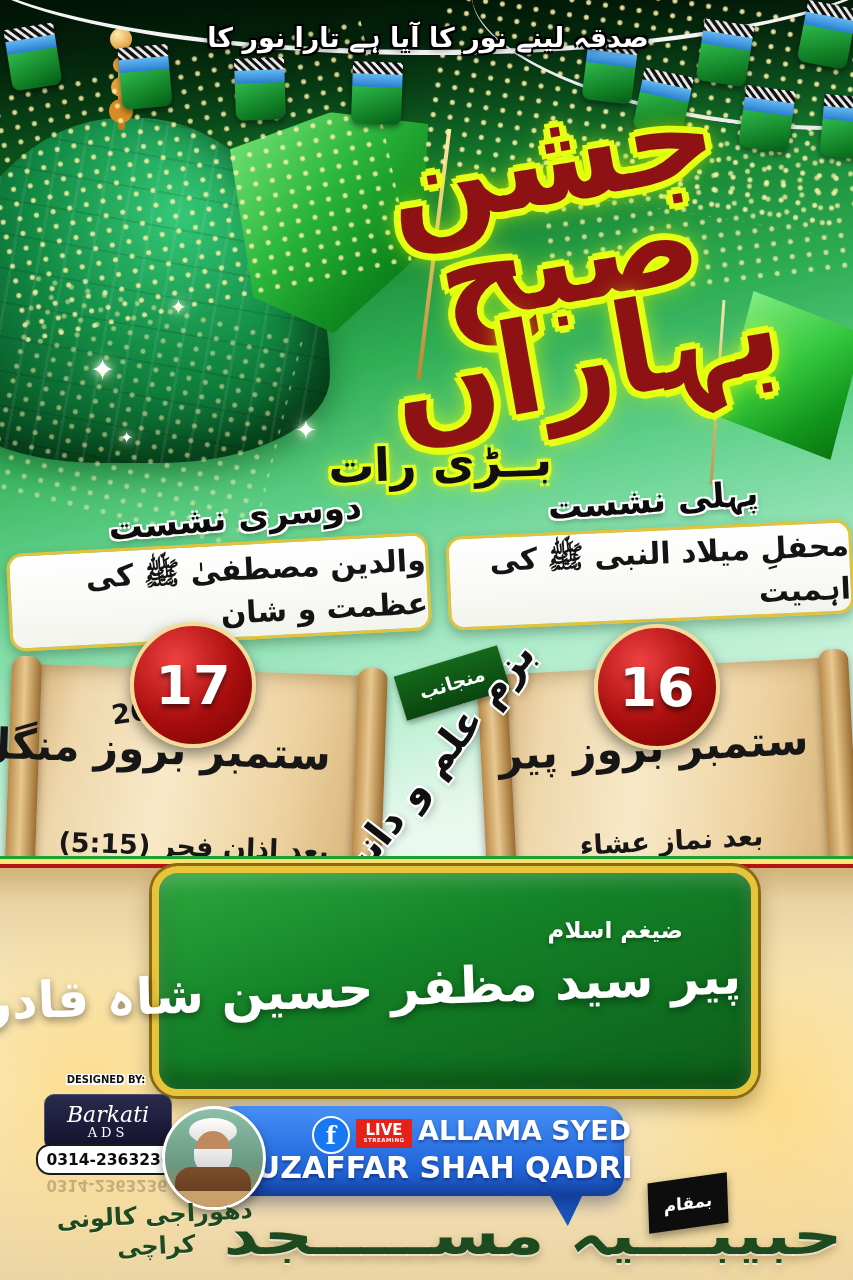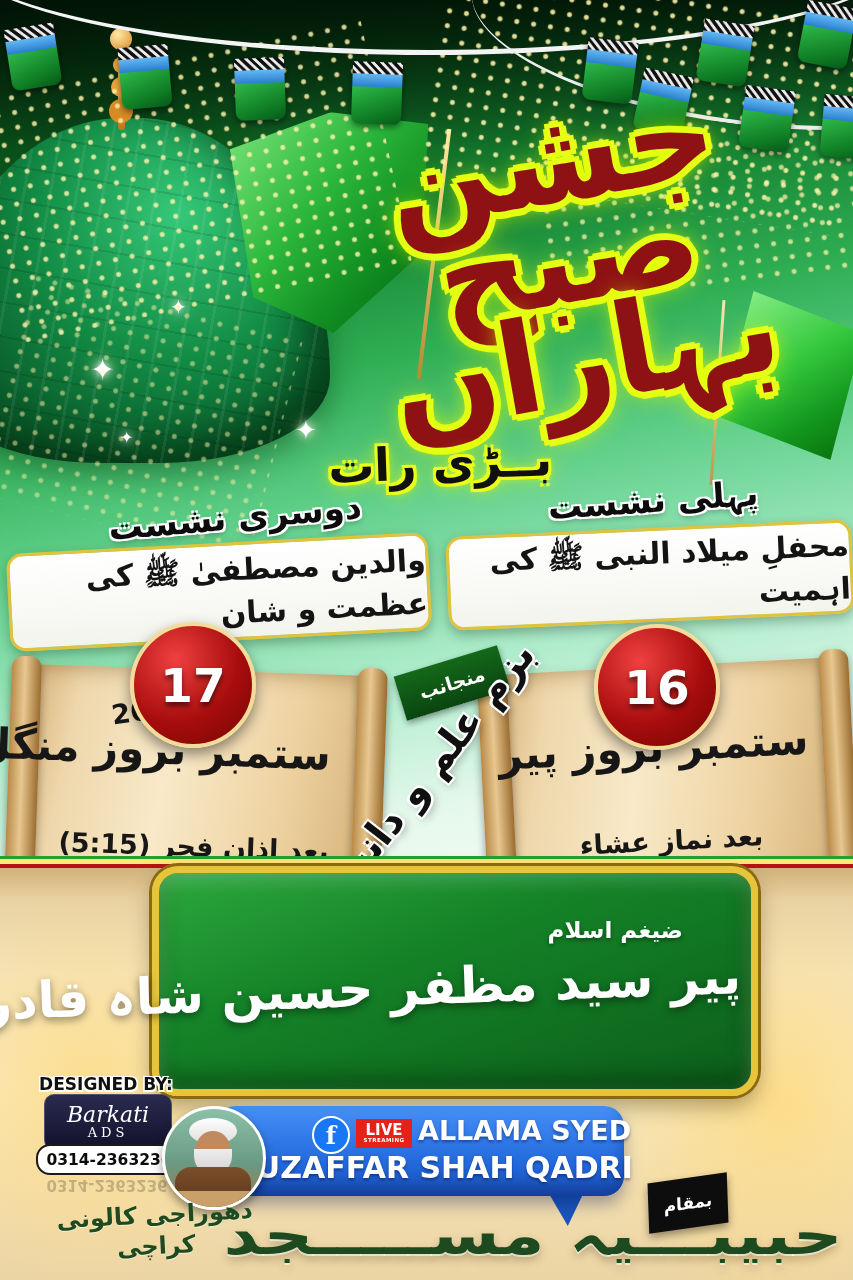--- a/index.html
+++ b/index.html
@@ -102,21 +102,21 @@
   .scrollp::after{right:-10px;}
   .scr-r{left:492px;top:666px;width:352px;height:216px;transform:rotate(-3deg);}
   .scr-l{left:18px;top:670px;width:356px;height:216px;transform:rotate(2deg);}
   .scr-yr{font-weight:bold;color:#171717;font-size:27px;transform:rotate(-10deg);}
   .scr-date{direction:rtl;font-weight:bold;color:#171717;font-size:42px;white-space:nowrap;}
   .scr-time{direction:rtl;font-weight:bold;color:#171717;font-size:27px;white-space:nowrap;}
   .daycirc{width:118px;height:118px;border-radius:50%;
     background:radial-gradient(circle at 35% 28%,#ef4040,#a80d0d 55%,#740404);
     border:4px solid #f3dc9a;box-shadow:0 6px 14px rgba(0,0,0,.45);
     display:flex;align-items:center;justify-content:center;
-    color:#fff;font-size:47px;font-weight:bold;text-shadow:0 4px 5px rgba(0,0,0,.55);}
+    color:#fff;font-size:54px;font-weight:bold;text-shadow:0 4px 5px rgba(0,0,0,.55);}
   .dc-r{left:594px;top:624px;}
   .dc-l{left:130px;top:622px;}
 
   
   .org-tag{left:398px;top:660px;width:108px;height:46px;transform:rotate(-17deg);
     background:linear-gradient(180deg,#14691a,#0a4510);display:flex;align-items:center;justify-content:center;
     color:#fff;font-weight:bold;font-size:19px;direction:rtl;box-shadow:0 3px 6px rgba(0,0,0,.4);}
   .org-name{left:268px;top:748px;width:320px;transform:rotate(-52deg);text-align:center;
     direction:rtl;font-weight:bold;font-size:40px;color:#101010;white-space:nowrap;
     text-shadow:2px 2px 0 #fff,-2px -2px 0 #fff,2px -2px 0 #fff,-2px 2px 0 #fff,0 4px 8px rgba(0,0,0,.3);}
@@ -129,21 +129,21 @@
   .speech-pill{left:50%;top:8px;transform:translateX(-50%);background:#06300a;
     border:2px solid #fff;border-radius:20px;padding:3px 30px;color:#fff;font-weight:bold;
     font-size:21px;direction:rtl;white-space:nowrap;}
   .speech-hon{right:68px;top:44px;color:#fff;font-weight:bold;font-size:23px;direction:rtl;
     text-shadow:0 2px 4px rgba(0,0,0,.4);}
   .speech-name{left:10px;right:10px;top:84px;text-align:center;direction:rtl;color:#fff;
     font-weight:bold;font-size:50px;white-space:nowrap;transform:rotate(-2deg);
     text-shadow:0 3px 8px rgba(0,0,0,.45);}
 
   
-  .db-label{left:28px;top:1074px;width:156px;text-align:center;font-weight:bold;font-size:17px;
+  .db-label{left:28px;top:1074px;width:156px;text-align:center;font-weight:bold;font-size:10px;
     color:#101010;text-shadow:1.5px 1.5px 0 #fff,-1.5px -1.5px 0 #fff,1.5px -1.5px 0 #fff,-1.5px 1.5px 0 #fff;}
   .db-box{left:44px;top:1094px;width:126px;height:54px;border-radius:10px;
     background:linear-gradient(180deg,#2a2a4e,#12122c);border:1px solid #505070;
     display:flex;flex-direction:column;align-items:center;justify-content:center;color:#fff;}
   .db-brand{font-family:"DejaVu Serif",serif;font-style:italic;font-size:22px;line-height:1;}
   .db-sub{font-size:13px;letter-spacing:4px;line-height:1.1;font-family:"DejaVu Serif",serif;}
   .db-phone{left:36px;top:1144px;width:142px;height:27px;border-radius:14px;background:#fff;
     border:2px solid #1a1a1a;display:flex;align-items:center;justify-content:center;
     font-weight:bold;font-size:15.5px;color:#0c0c0c;}
   .db-phone-mirror{left:36px;top:1176px;width:142px;text-align:center;font-weight:bold;font-size:15px;
@@ -264,20 +264,21 @@
       <div class="blu"></div>
       <div class="grn"></div>
     </div>
   <div class="abs bflag" style="left:822px;top:96px;transform:rotate(5deg);">
       <div class="chk"></div>
       <div class="blu"></div>
       <div class="grn"></div>
     </div>
 
   <div class="abs couplet">
+    <div>صدقہ لینے نور کا آیا ہے تارا نور کا</div>
   </div>
 
   <div class="abs title">جشن صبح بہاراں</div>
   <div class="abs night">بــڑی رات</div>
 
   <div class="abs sess-label sl1">پہلی نشست</div>
   <div class="abs sess-box sb1">محفلِ میلاد النبی ﷺ کی اہمیت</div>
   <div class="abs sess-label sl2">دوسری نشست</div>
   <div class="abs sess-box sb2">والدین مصطفیٰ ﷺ کی عظمت و شان</div>
 

